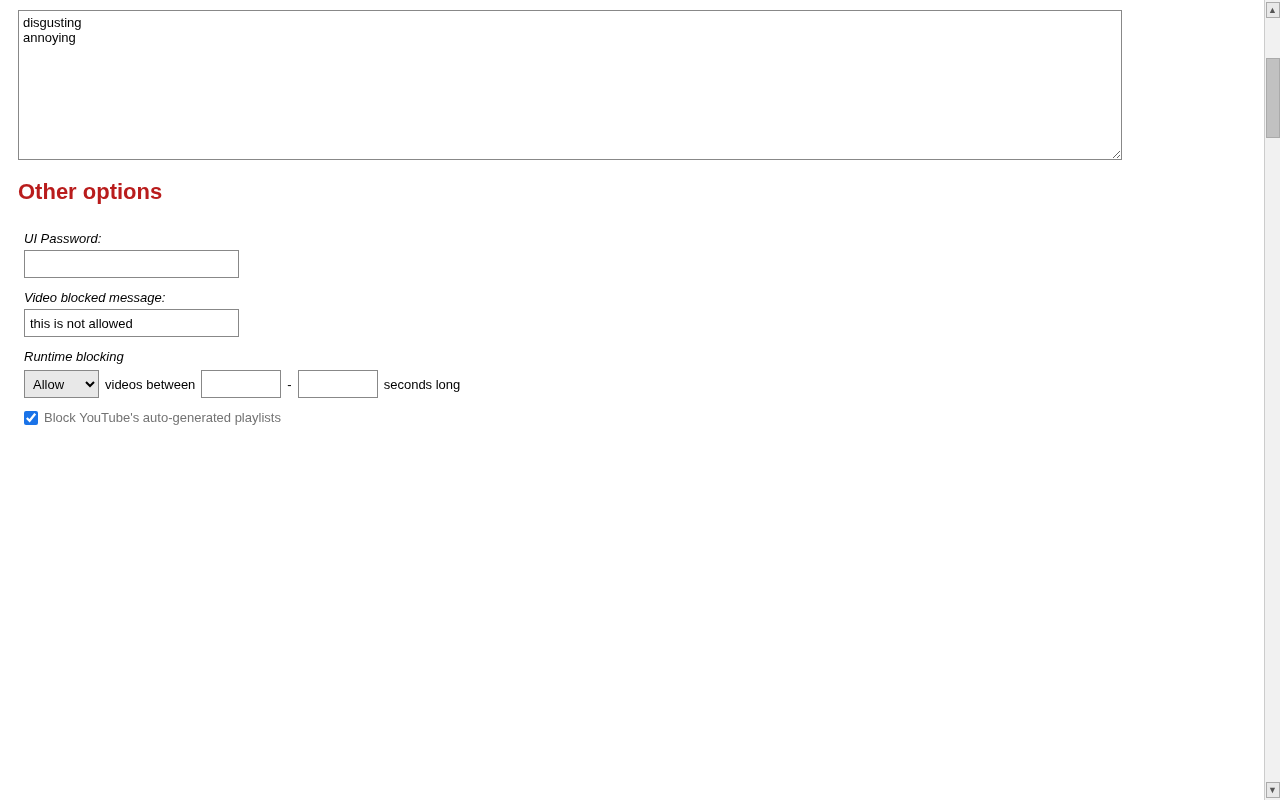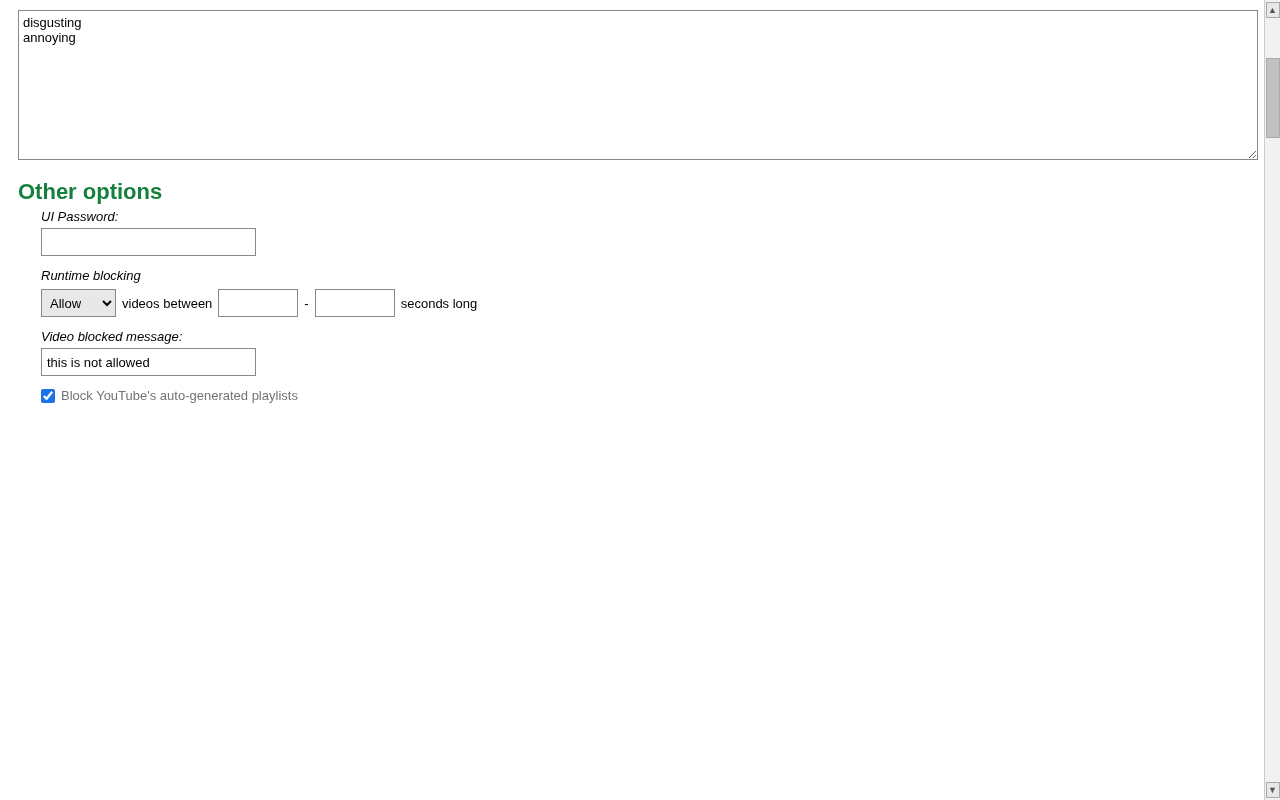--- a/index.html
+++ b/index.html
@@ -73,48 +73,47 @@
       font-size: 13px;
       margin-bottom: 4px;
       color: #000;
     }
 
     .field-section {
       margin-bottom: 12px;
     }
 
     textarea {
-      width: 1240px;
+      width: 1104px;
       border: 1px solid #888;
       padding: 4px;
       font-size: 13px;
       font-family: Arial, sans-serif;
       resize: vertical;
       color: #000;
       background: #fff;
     }
 
     .channel-id-textarea {
       height: 150px;
     }
 
     .comment-content-textarea {
       height: 150px;
     }
 
     .other-options-heading {
       font-size: 22px;
       font-weight: bold;
-      margin: 16px 0 4px 0;
-      color: #15803d;
+      margin: 16px 0 26px 0;
+      color: #b91c1c;
     }
 
     .other-options-section {
       padding-left: 6px;
-      margin-left: 17px;
     }
 
     .inline-label {
       font-style: italic;
       font-size: 13px;
       margin-bottom: 4px;
       color: #000;
     }
 
     .text-input-small {
@@ -190,42 +189,42 @@
 annoying</textarea>
   </div>
 
   <h2 class="other-options-heading">Other options</h2>
 
   <div class="other-options-section">
 
     <div class="field-section">
       <div class="inline-label">UI Password:</div>
       <input type="password" class="text-input-small" value="" style="">
+    </div>
+
+    <div class="field-section">
+      <div class="inline-label">Video blocked message:</div>
+      <input type="text" class="text-input-small" value="this is not allowed" style="">
     </div>
 
     <div class="field-section">
       <div class="inline-label">Runtime blocking</div>
       <div class="runtime-blocking-row">
         <select class="allow-select">
           <option value="Allow" selected="">Allow</option>
           <option value="Block">Block</option>
         </select>
         <span class="runtime-text">videos between</span>
         <input type="text" class="runtime-input" value="" style="">
         <span class="runtime-text">-</span>
         <input type="text" class="runtime-input" value="" style="">
         <span class="runtime-text">seconds long</span>
       </div>
     </div>
 
-    <div class="field-section">
-      <div class="inline-label">Video blocked message:</div>
-      <input type="text" class="text-input-small" value="this is not allowed" style="">
-    </div>
-
     <div class="checkbox-row">
       <input type="checkbox" id="block-playlists" checked="" style="">
       <label for="block-playlists" class="checkbox-label">Block YouTube's auto-generated playlists</label>
     </div>
 
 
   </div>
 </div>
 
 <div class="scrollbar-track">

